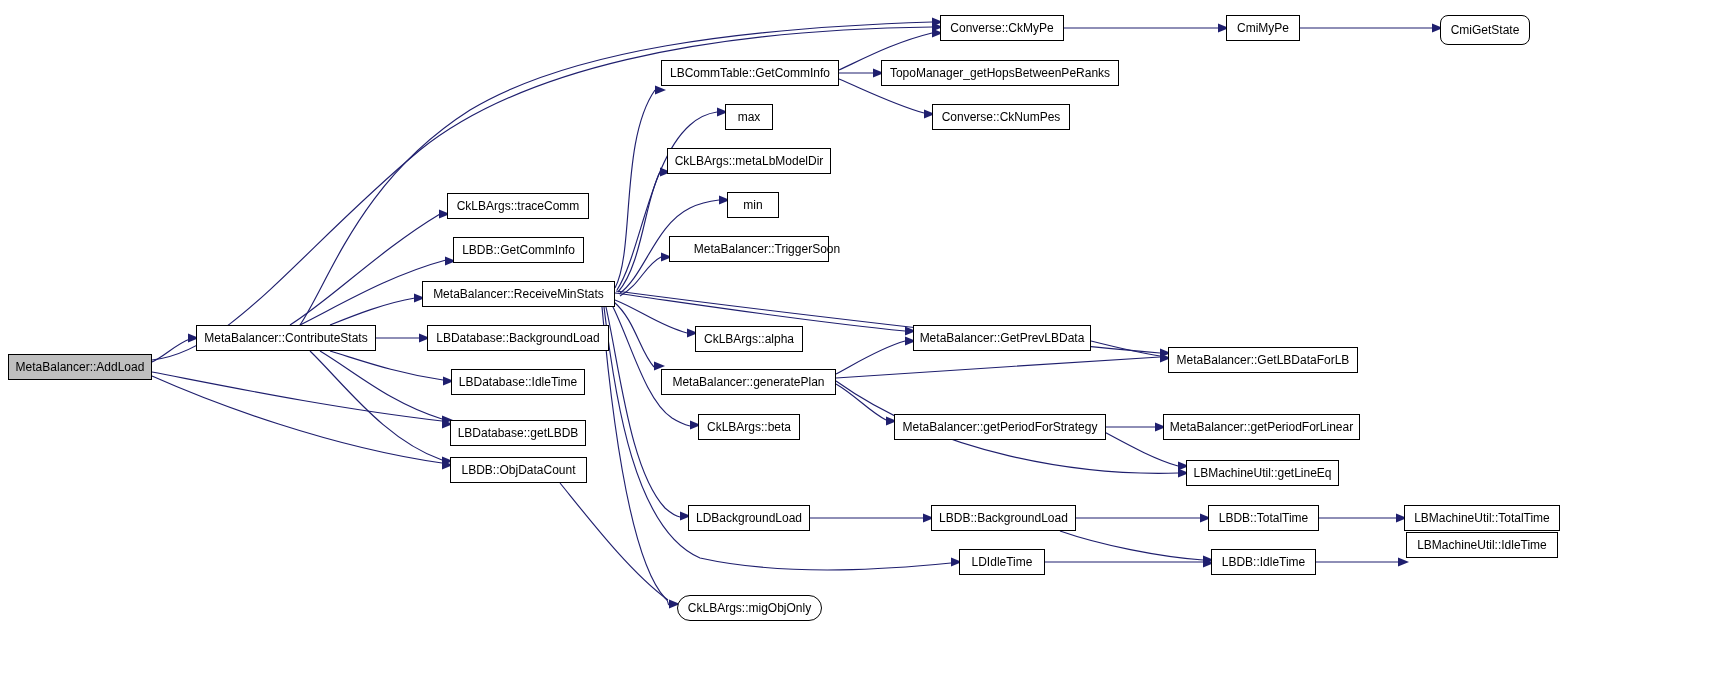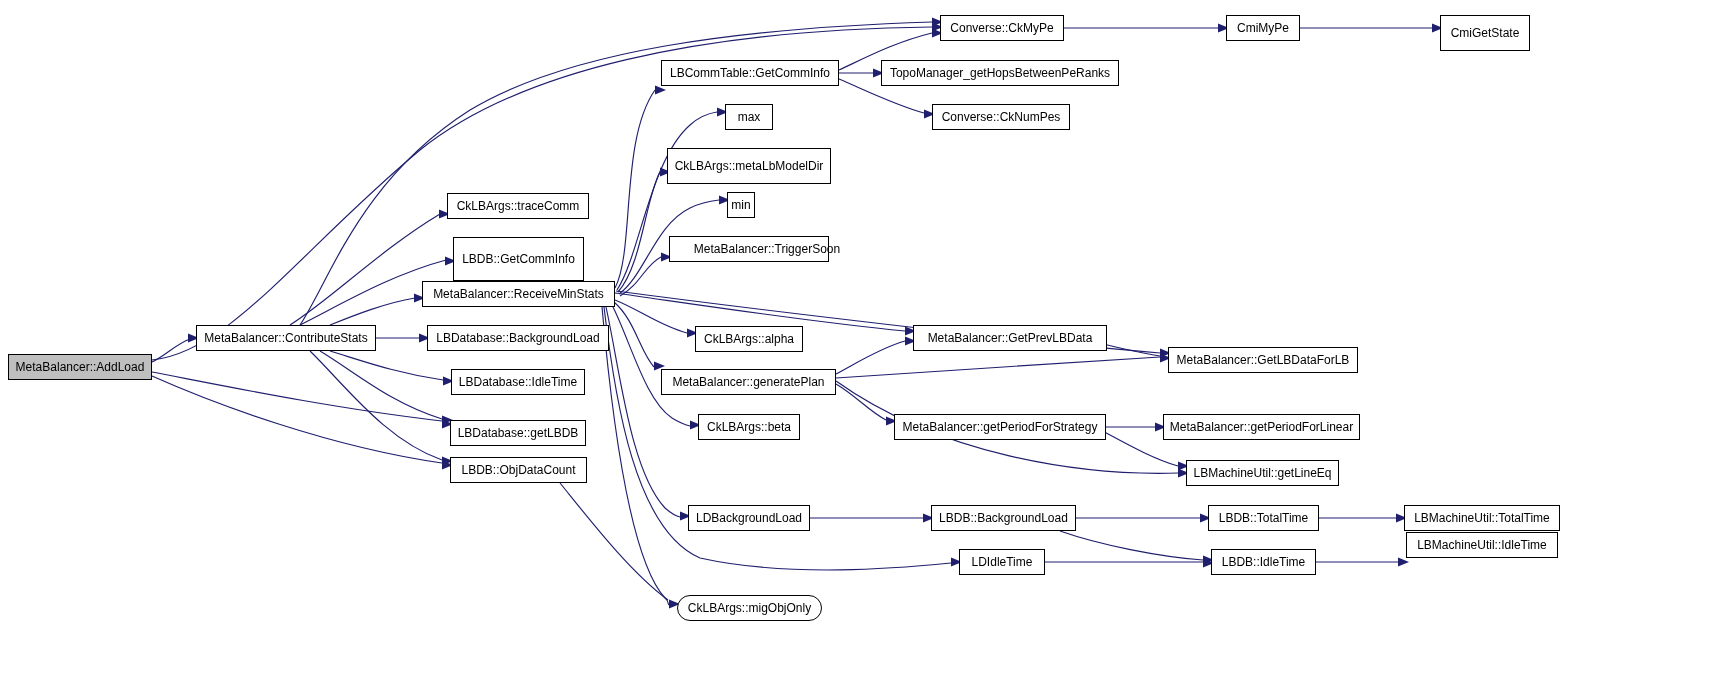--- a/index.html
+++ b/index.html
@@ -113,21 +113,21 @@
   <div id="node-layer">
       <div class="nodebox root" style="left: 8px; top: 354px; width: 144px; height: 26px;">
         <span class="nodelabel">MetaBalancer::AddLoad</span>
       </div>
       <div class="nodebox" style="left: 196px; top: 325px; width: 180px; height: 26px;">
         <span class="nodelabel">MetaBalancer::ContributeStats</span>
       </div>
       <div class="nodebox" style="left: 447px; top: 193px; width: 142px; height: 26px;">
         <span class="nodelabel">CkLBArgs::traceComm</span>
       </div>
-      <div class="nodebox" style="left: 453px; top: 237px; width: 131px; height: 44px;">
+      <div class="nodebox" style="left: 453px; top: 237px; width: 131px; height: 26px;">
         <span class="nodelabel">LBDB::GetCommInfo</span>
       </div>
       <div class="nodebox" style="left: 422px; top: 281px; width: 193px; height: 26px;">
         <span class="nodelabel">MetaBalancer::ReceiveMinStats</span>
       </div>
       <div class="nodebox" style="left: 427px; top: 325px; width: 182px; height: 26px;">
         <span class="nodelabel">LBDatabase::BackgroundLoad</span>
       </div>
       <div class="nodebox" style="left: 451px; top: 369px; width: 134px; height: 26px;">
         <span class="nodelabel">LBDatabase::IdleTime</span>
@@ -137,24 +137,24 @@
       </div>
       <div class="nodebox" style="left: 450px; top: 457px; width: 137px; height: 26px;">
         <span class="nodelabel">LBDB::ObjDataCount</span>
       </div>
       <div class="nodebox" style="left: 661px; top: 60px; width: 178px; height: 26px;">
         <span class="nodelabel">LBCommTable::GetCommInfo</span>
       </div>
       <div class="nodebox" style="left: 725px; top: 104px; width: 48px; height: 26px;">
         <span class="nodelabel">max</span>
       </div>
-      <div class="nodebox" style="left: 667px; top: 148px; width: 164px; height: 36px;">
+      <div class="nodebox" style="left: 667px; top: 148px; width: 164px; height: 26px;">
         <span class="nodelabel">CkLBArgs::metaLbModelDir</span>
       </div>
-      <div class="nodebox" style="left: 727px; top: 192px; width: 28px; height: 26px;">
+      <div class="nodebox" style="left: 727px; top: 192px; width: 52px; height: 26px;">
         <span class="nodelabel">min</span>
       </div>
       <div class="nodebox" style="left: 669px; top: 236px; width: 160px; height: 26px; padding-left: 36px;">
         <span class="nodelabel">MetaBalancer::TriggerSoon</span>
       </div>
       <div class="nodebox" style="left: 695px; top: 326px; width: 108px; height: 26px;">
         <span class="nodelabel">CkLBArgs::alpha</span>
       </div>
       <div class="nodebox" style="left: 661px; top: 369px; width: 175px; height: 26px;">
         <span class="nodelabel">MetaBalancer::generatePlan</span>
@@ -170,21 +170,21 @@
       </div>
       <div class="nodebox" style="left: 940px; top: 15px; width: 124px; height: 26px;">
         <span class="nodelabel">Converse::CkMyPe</span>
       </div>
       <div class="nodebox" style="left: 881px; top: 60px; width: 238px; height: 26px;">
         <span class="nodelabel">TopoManager_getHopsBetweenPeRanks</span>
       </div>
       <div class="nodebox" style="left: 932px; top: 104px; width: 138px; height: 26px;">
         <span class="nodelabel">Converse::CkNumPes</span>
       </div>
-      <div class="nodebox" style="left: 913px; top: 325px; width: 194px; height: 26px;">
+      <div class="nodebox" style="left: 913px; top: 325px; width: 178px; height: 26px;">
         <span class="nodelabel">MetaBalancer::GetPrevLBData</span>
       </div>
       <div class="nodebox" style="left: 894px; top: 414px; width: 212px; height: 26px;">
         <span class="nodelabel">MetaBalancer::getPeriodForStrategy</span>
       </div>
       <div class="nodebox" style="left: 931px; top: 505px; width: 145px; height: 26px;">
         <span class="nodelabel">LBDB::BackgroundLoad</span>
       </div>
       <div class="nodebox" style="left: 959px; top: 549px; width: 86px; height: 26px;">
         <span class="nodelabel">LDIdleTime</span>
@@ -200,21 +200,21 @@
       </div>
       <div class="nodebox" style="left: 1208px; top: 505px; width: 111px; height: 26px;">
         <span class="nodelabel">LBDB::TotalTime</span>
       </div>
       <div class="nodebox" style="left: 1211px; top: 549px; width: 105px; height: 26px;">
         <span class="nodelabel">LBDB::IdleTime</span>
       </div>
       <div class="nodebox" style="left: 1226px; top: 15px; width: 74px; height: 26px;">
         <span class="nodelabel">CmiMyPe</span>
       </div>
-      <div class="nodebox" style="left: 1440px; top: 15px; width: 90px; height: 36px;">
+      <div class="nodebox" style="left: 1440px; top: 15px; width: 90px; height: 30px; border-radius: 8px;">
         <span class="nodelabel">CmiGetState</span>
       </div>
       <div class="nodebox" style="left: 1404px; top: 505px; width: 156px; height: 26px;">
         <span class="nodelabel">LBMachineUtil::TotalTime</span>
       </div>
       <div class="nodebox" style="left: 1406px; top: 532px; width: 152px; height: 26px;">
         <span class="nodelabel">LBMachineUtil::IdleTime</span>
       </div>
     </div>
 </div>

